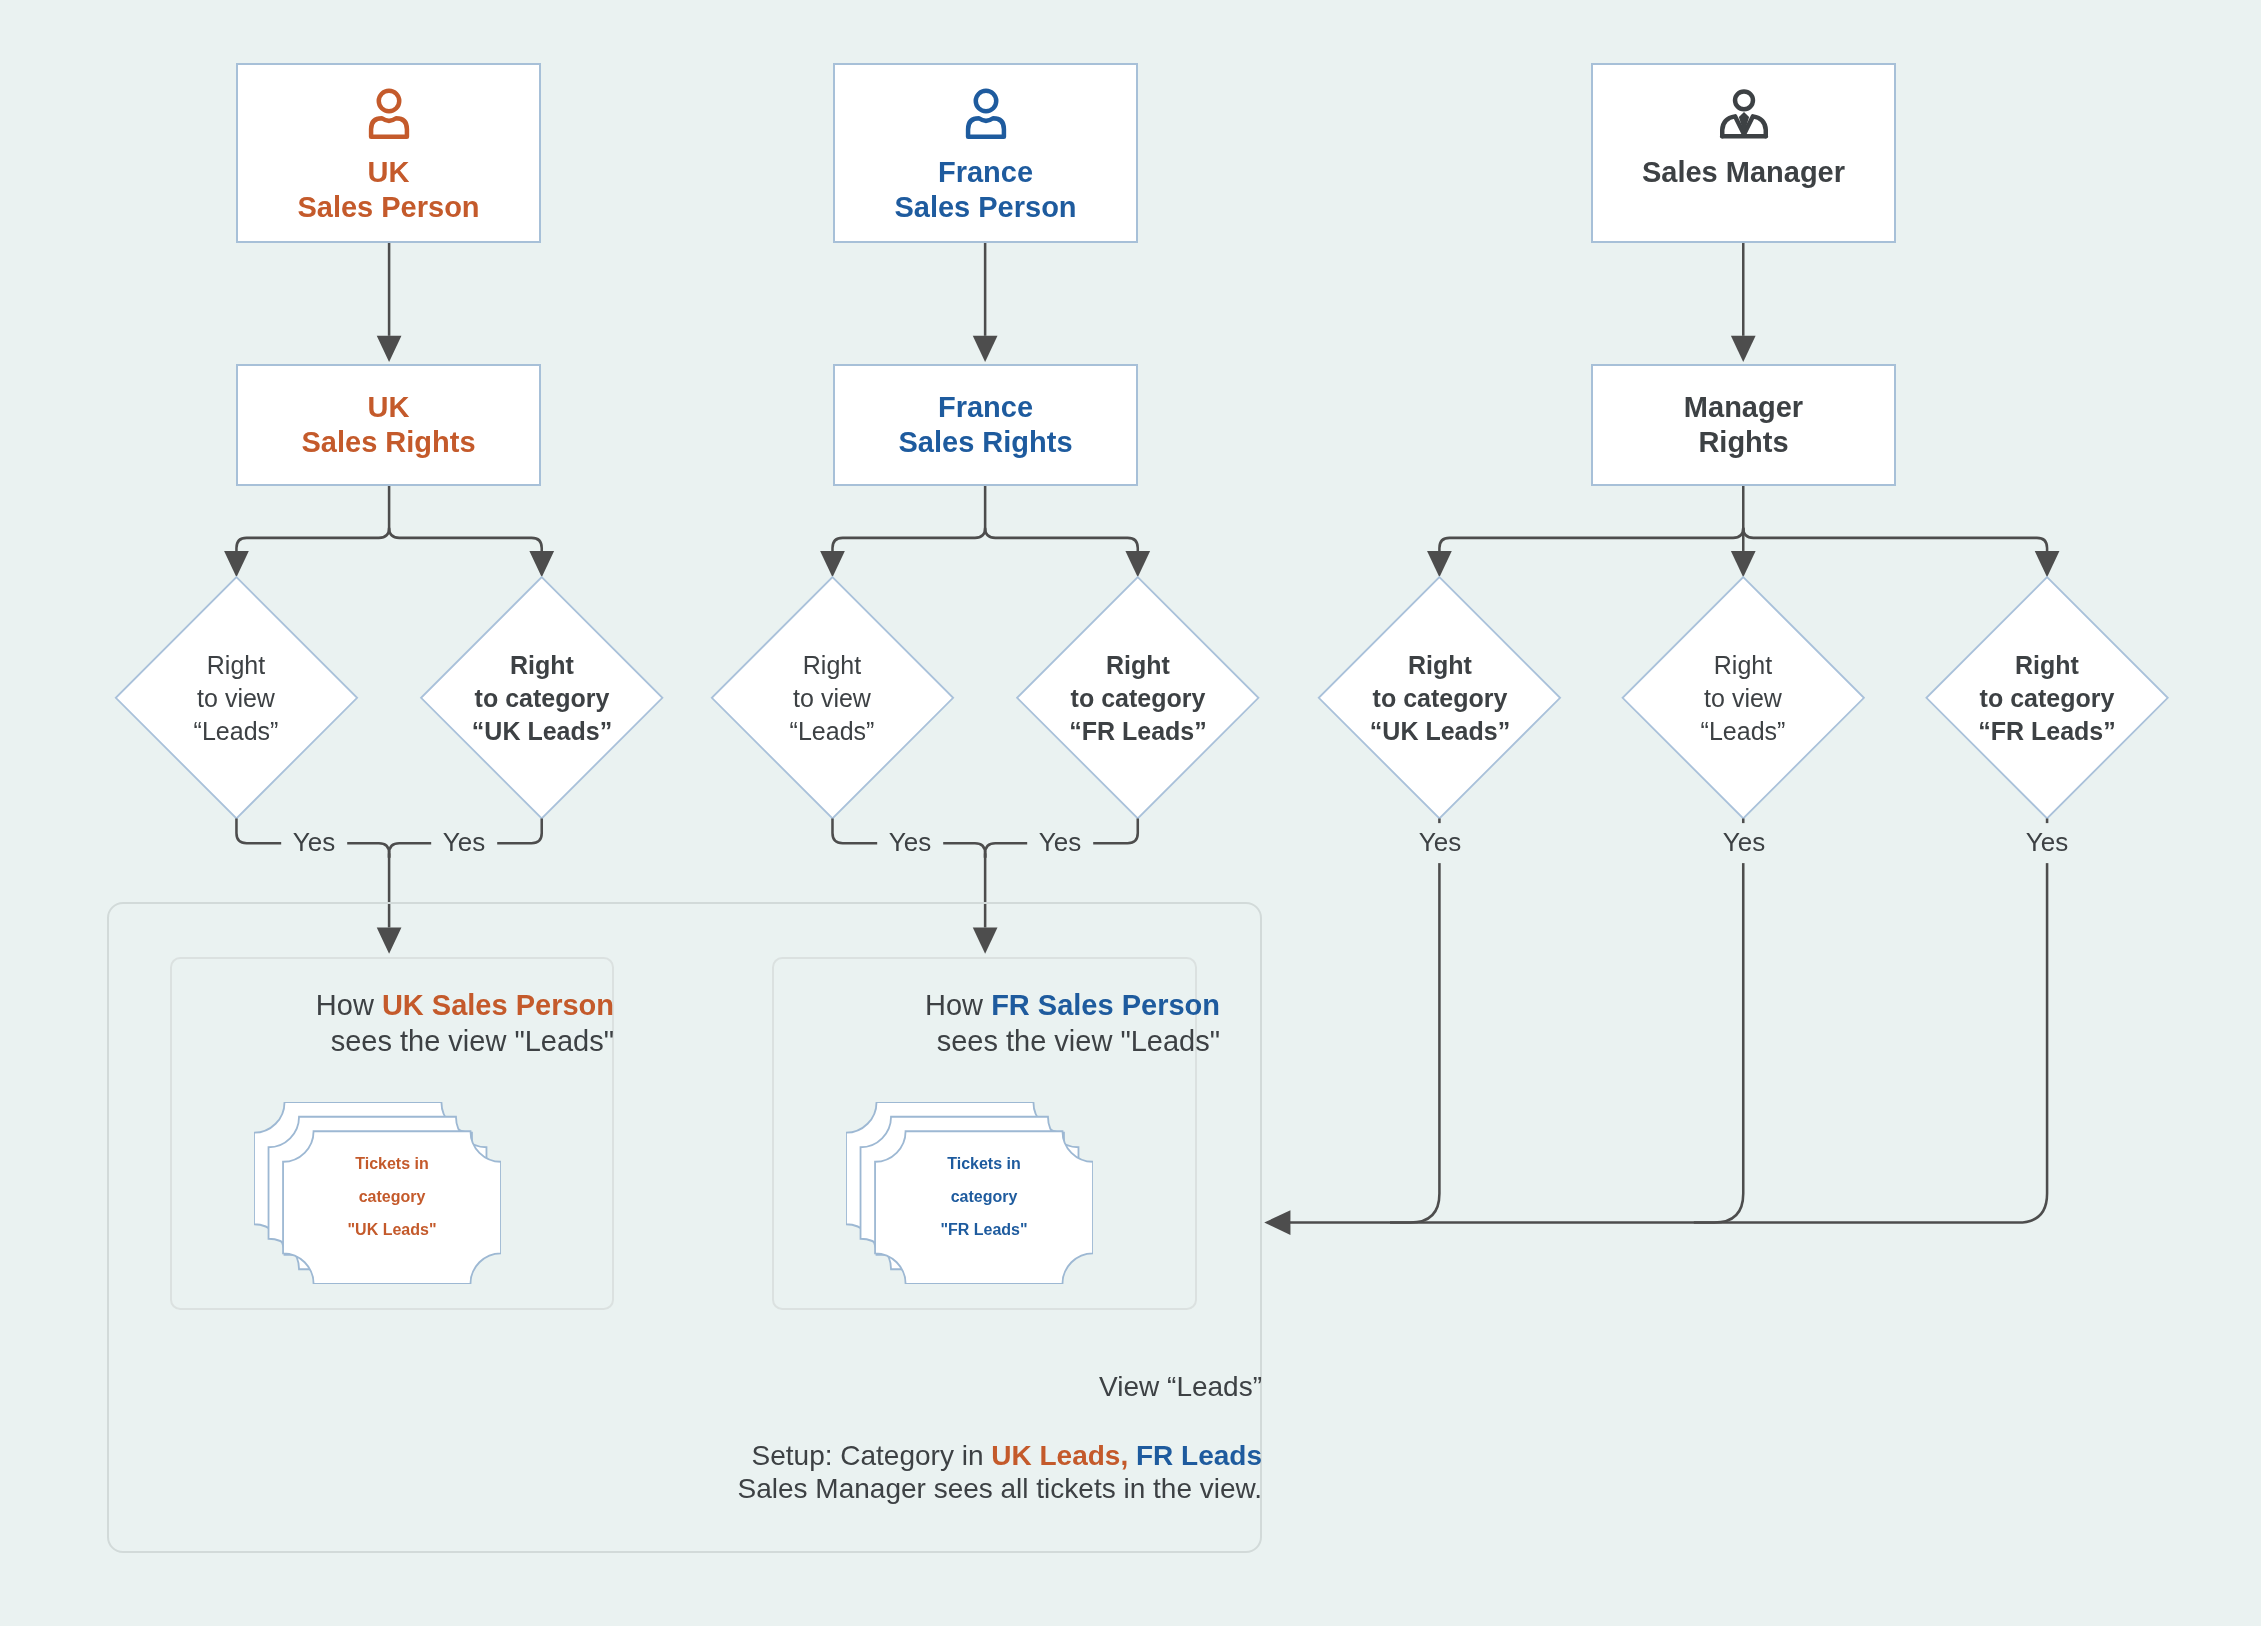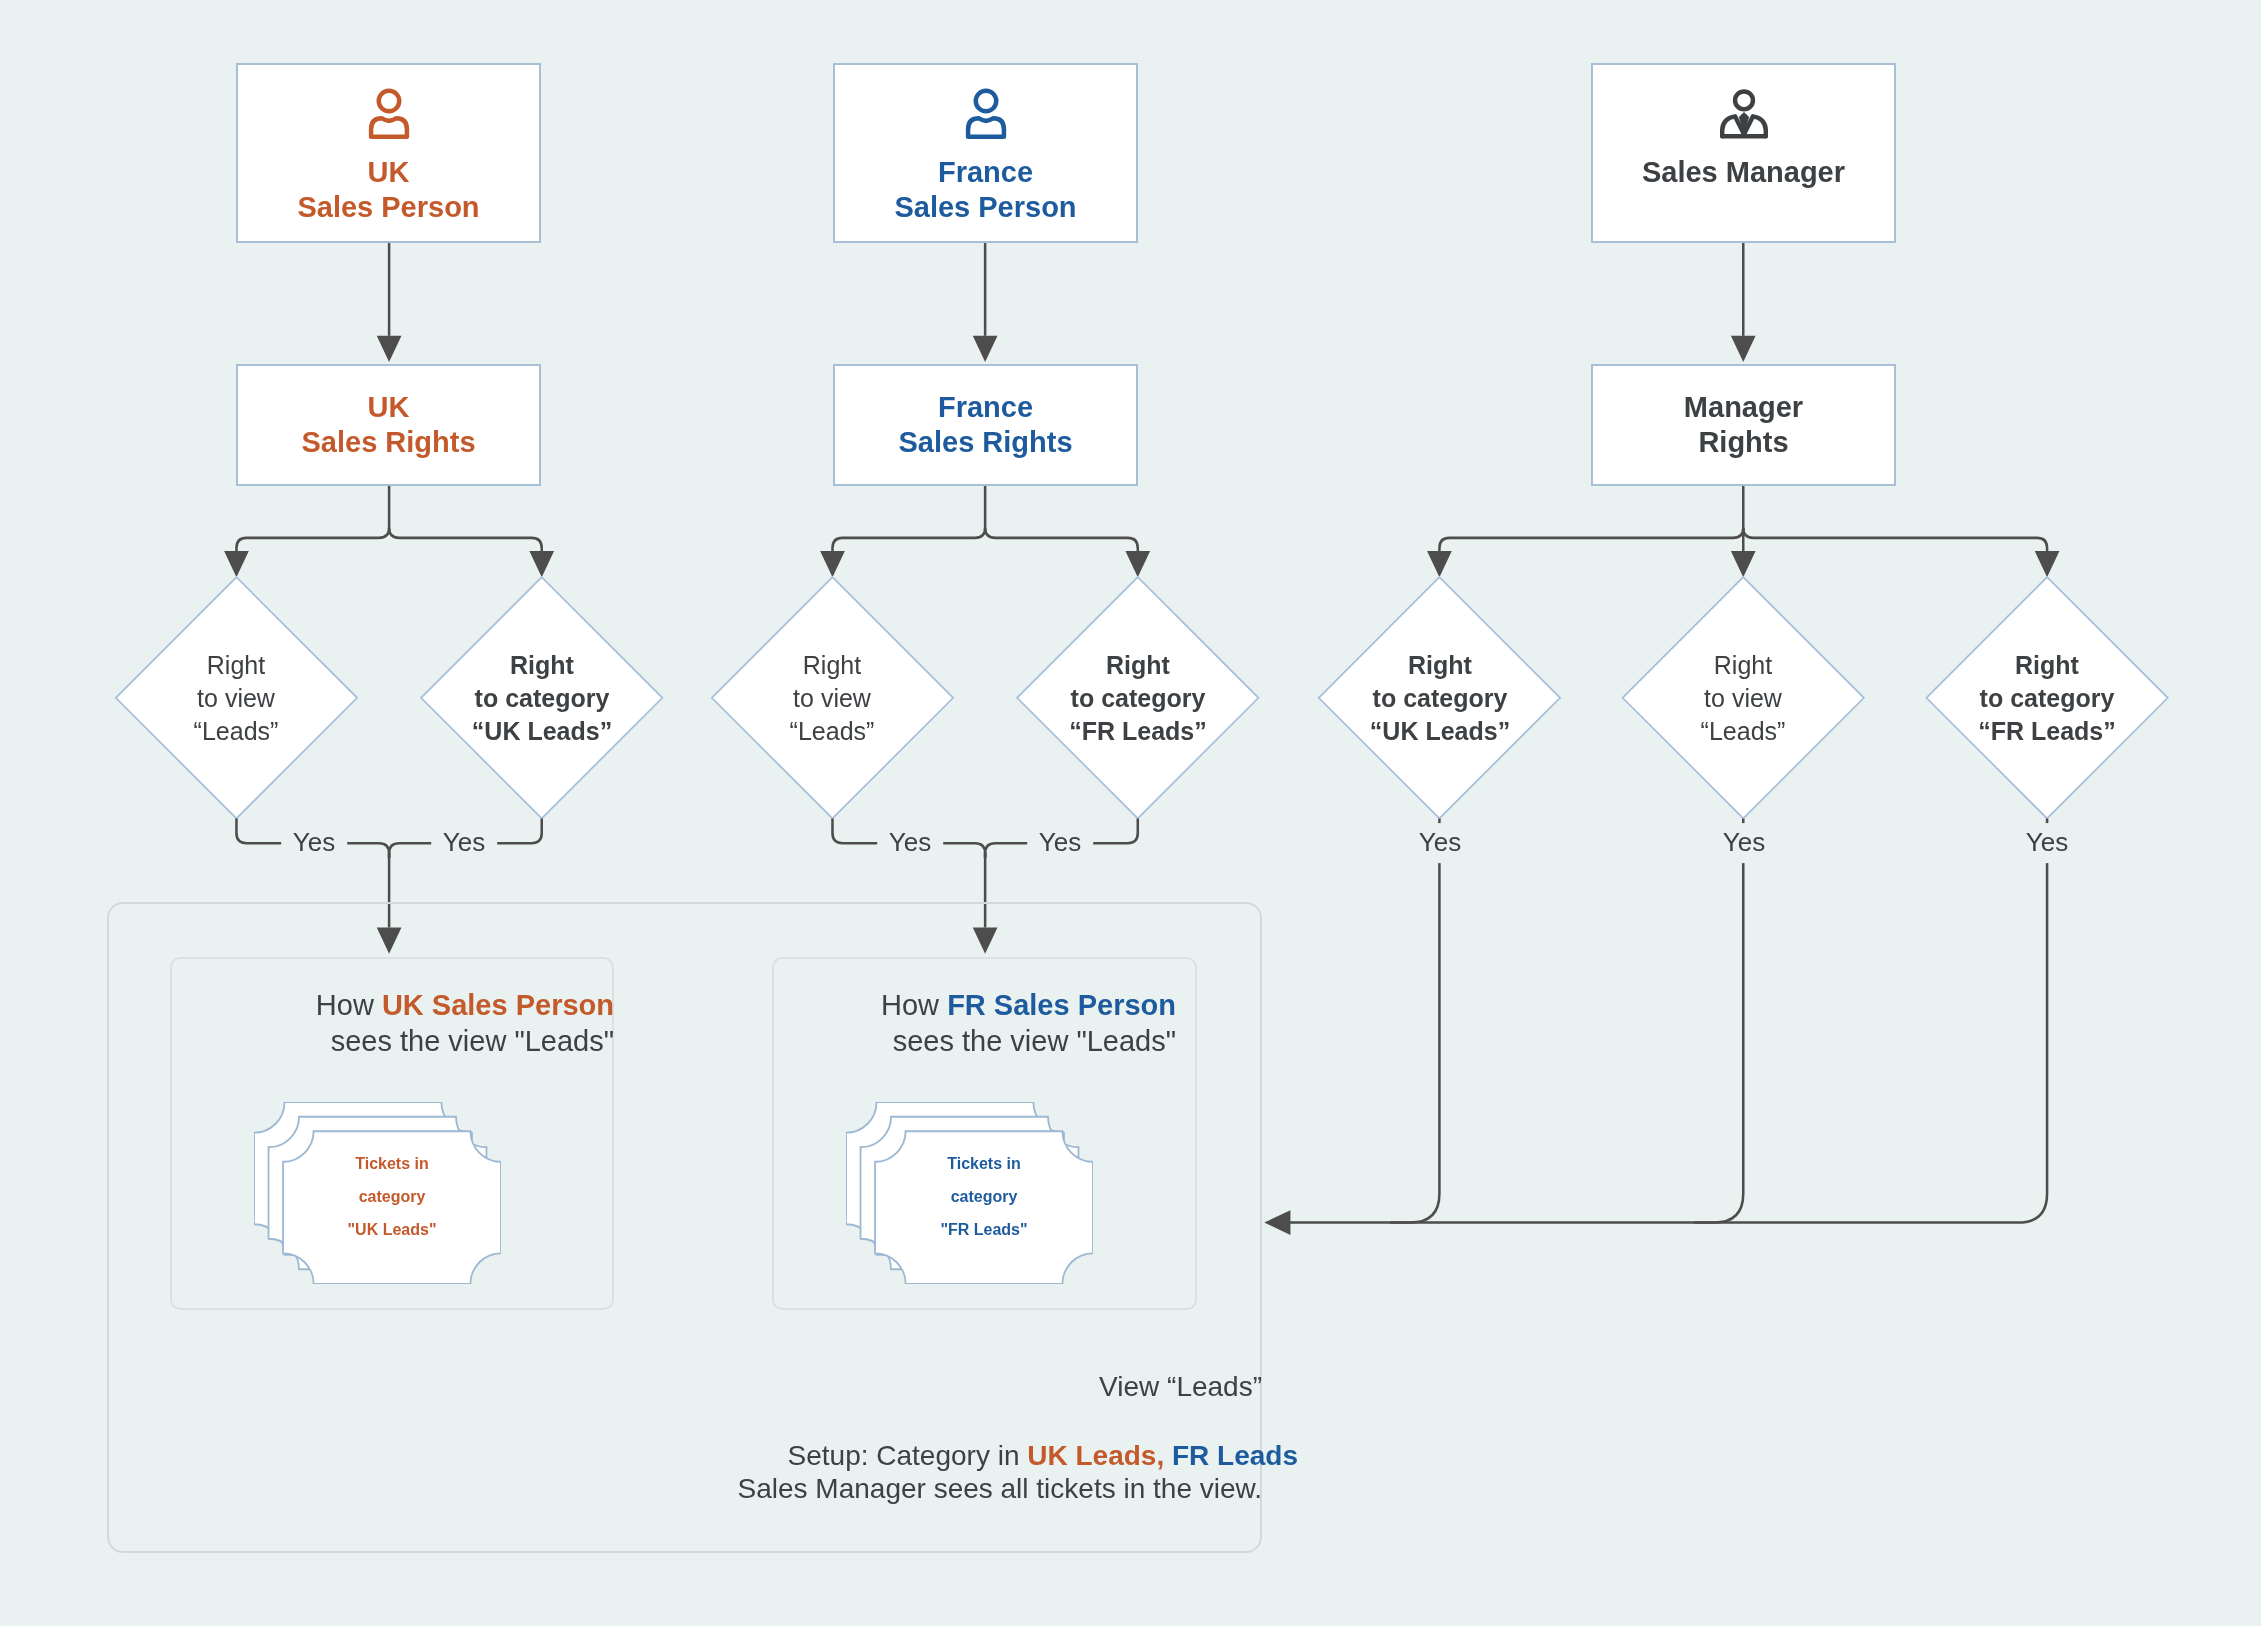--- a/index.html
+++ b/index.html
@@ -39,21 +39,21 @@
     border:2.2px solid var(--container-border);border-radius:16px;box-sizing:border-box;}
   .inner-panel{position:absolute;top:957px;height:353px;border:2.2px solid var(--inner-border);
     border-radius:10.2px;box-sizing:border-box;}
   .panel-title{position:absolute;top:987px;text-align:right;font-size:29px;line-height:36px;color:var(--ink);}
   .panel-title .name{font-weight:bold;}
   .tickets{position:absolute;top:1102px;width:247px;height:182px;}
   .ticket-text{position:absolute;top:1147px;width:218px;text-align:center;font-size:16px;
     font-weight:bold;line-height:33px;white-space:pre-line;}
   .bottom-text{position:absolute;left:107px;width:1155px;text-align:right;font-size:28px;color:var(--ink);}
   .view-title{top:1371px;}
-  .setup-line{top:1440px;margin-left:36px;}
+  .setup-line{top:1440px;}
   .note-line{top:1473px;}
   .setup-line .seg-uk{color:var(--orange);font-weight:bold;}
   .setup-line .seg-fr{color:var(--blue);font-weight:bold;}
 </style>
 </head>
 <body>
 
 <div class="canvas">
 
   <svg class="connectors" width="2261" height="1626" viewBox="0 0 3110 2237">
@@ -196,21 +196,21 @@
 
   <div class="container-box"></div>
 
   <div class="inner-panel" style="left:170px;width:444px;"></div>
   <div class="inner-panel" style="left:772px;width:425px;"></div>
 
   <div class="panel-title" style="left:170px;width:444px;">
     <div><span>How </span><span class="name orange">UK Sales Person</span></div>
     <div>sees the view "Leads"</div>
   </div>
-  <div class="panel-title" style="left:772px;width:404px;">
+  <div class="panel-title" style="left:816px;width:404px;">
     <div><span>How </span><span class="name blue">FR Sales Person</span></div>
     <div>sees the view "Leads"</div>
   </div>
 
   <svg class="tickets" style="left:254px;" viewBox="0 0 340 250">
     <path class="ticket" d="M42,0 H258 A42 42 0 0 0 300,42 V168 A42 42 0 0 0 258,210 H42 A42 42 0 0 0 0,168 V42 A42 42 0 0 0 42,0 Z"></path>
     <path class="ticket" d="M62,20 H278 A42 42 0 0 0 320,62 V188 A42 42 0 0 0 278,230 H62 A42 42 0 0 0 20,188 V62 A42 42 0 0 0 62,20 Z"></path>
     <path class="ticket" d="M82,40 H298 A42 42 0 0 0 340,82 V208 A42 42 0 0 0 298,250 H82 A42 42 0 0 0 40,208 V82 A42 42 0 0 0 82,40 Z"></path>
   </svg>
   <svg class="tickets" style="left:846px;" viewBox="0 0 340 250">

